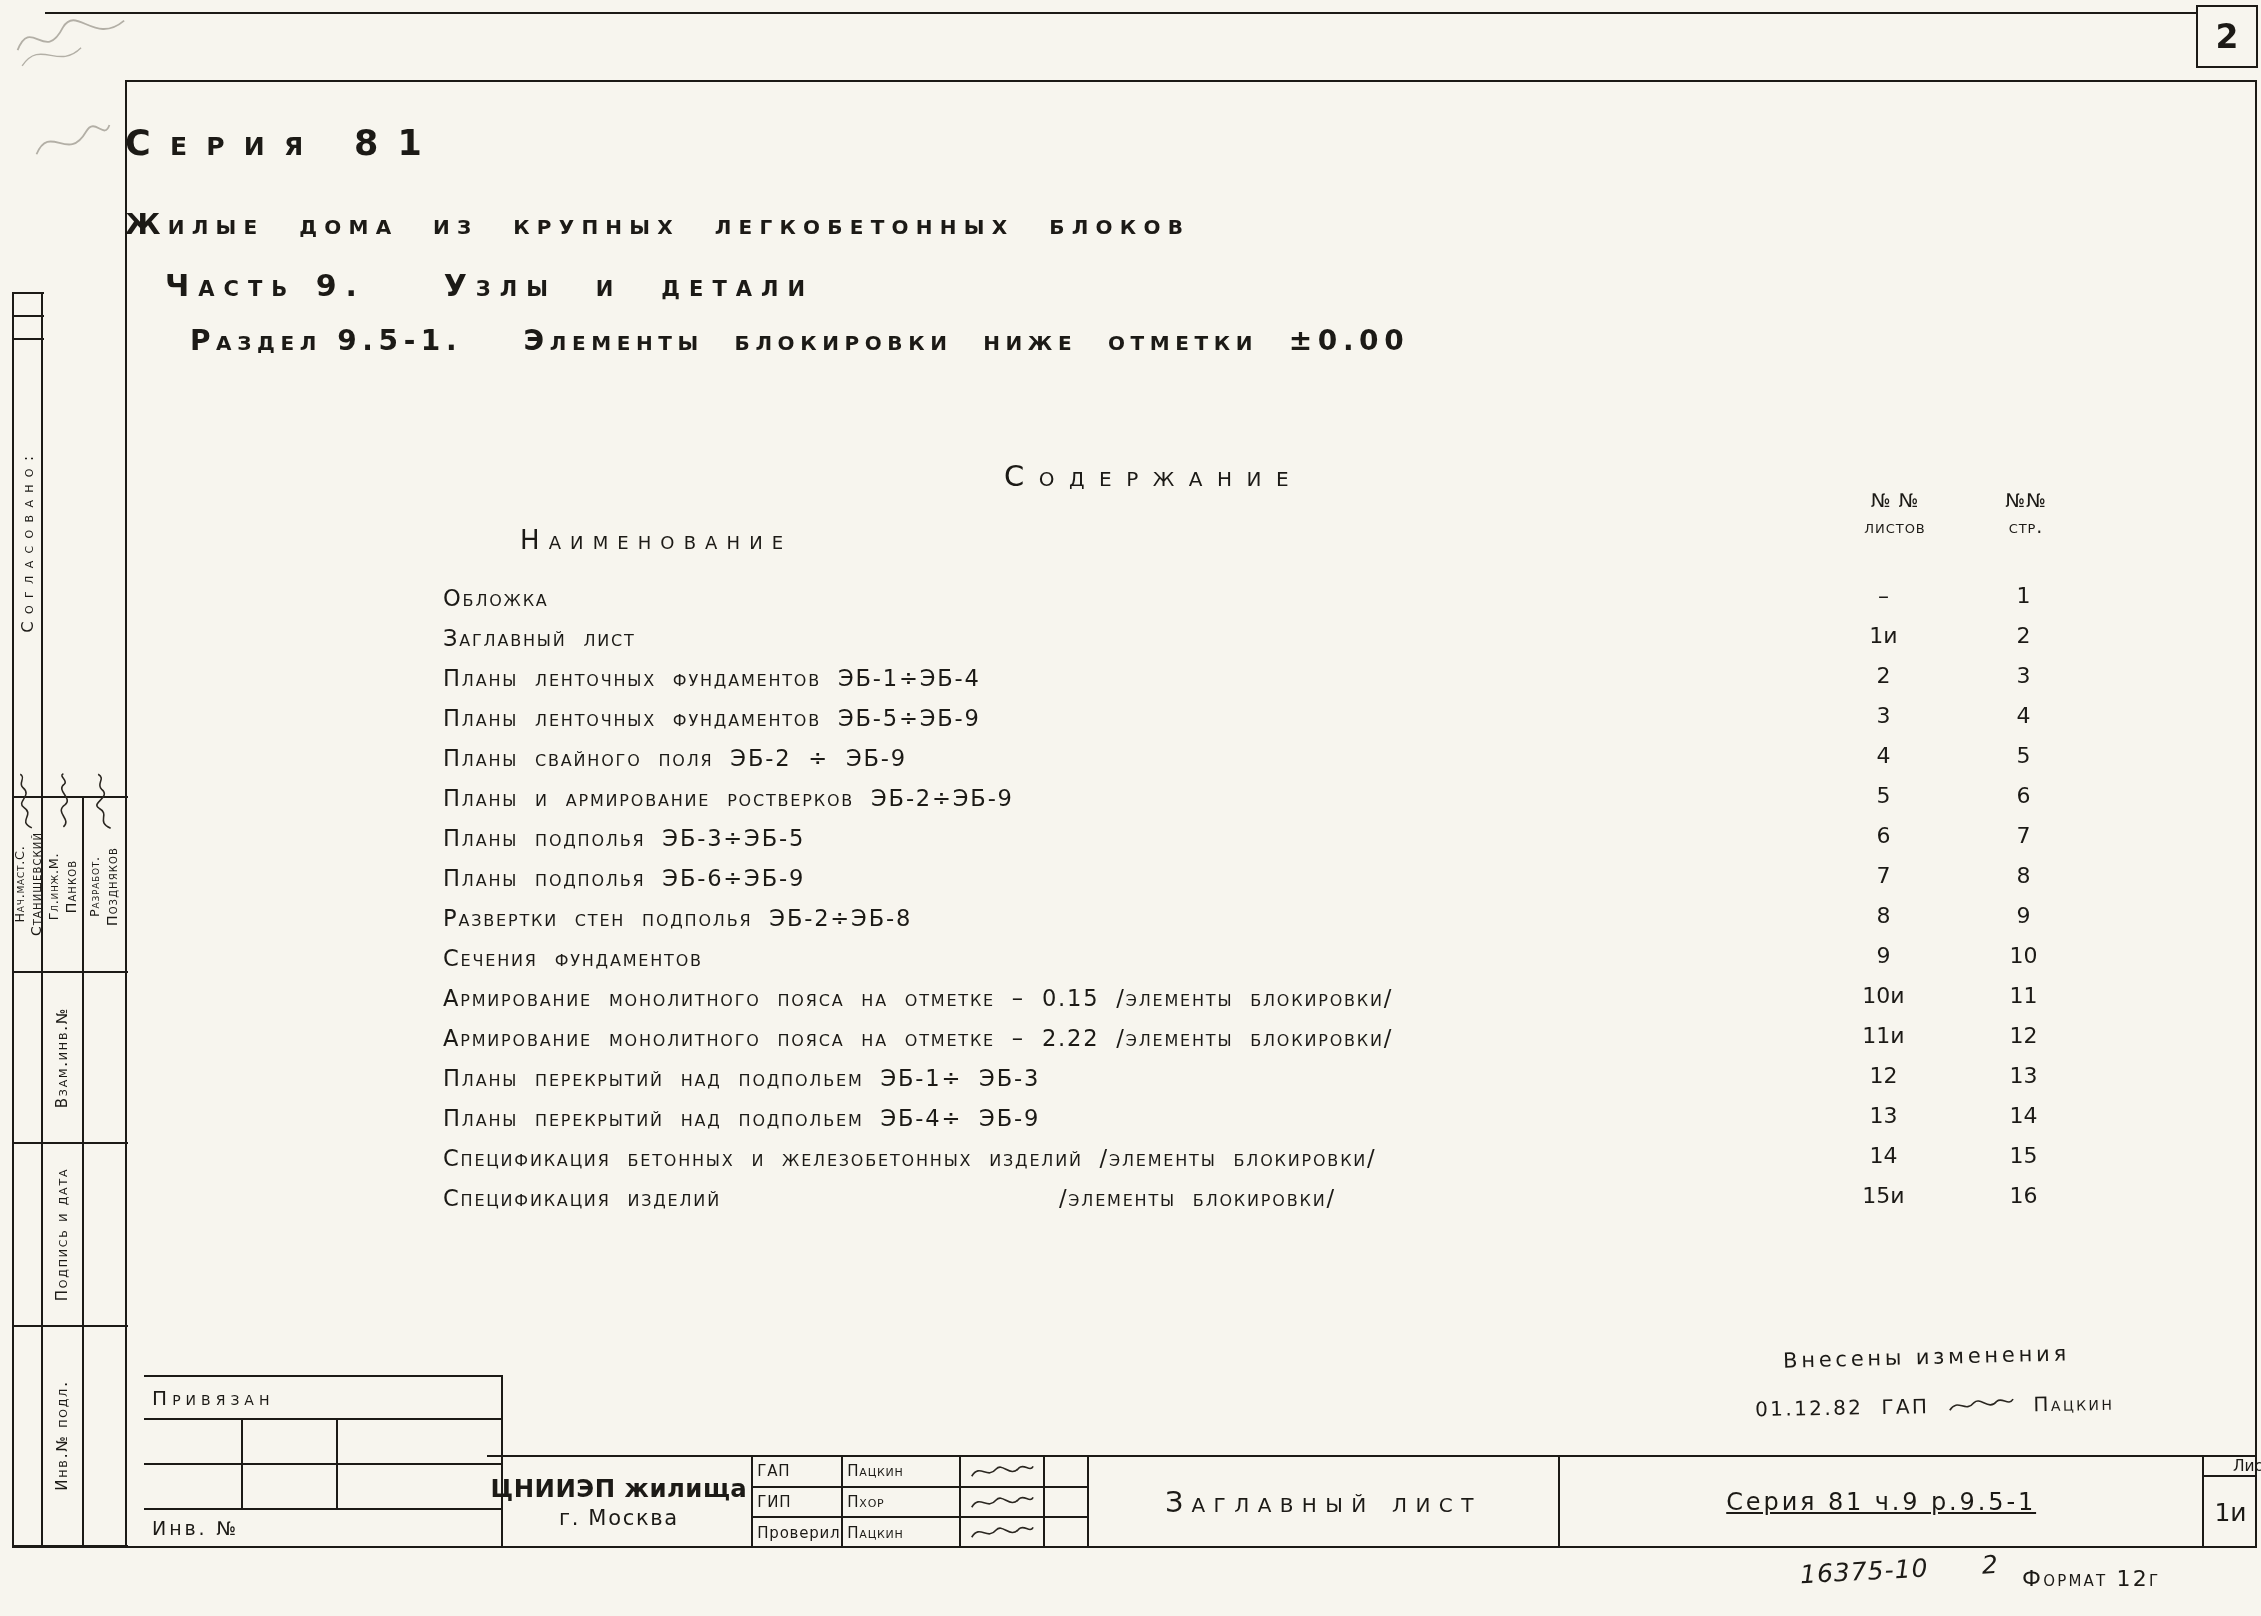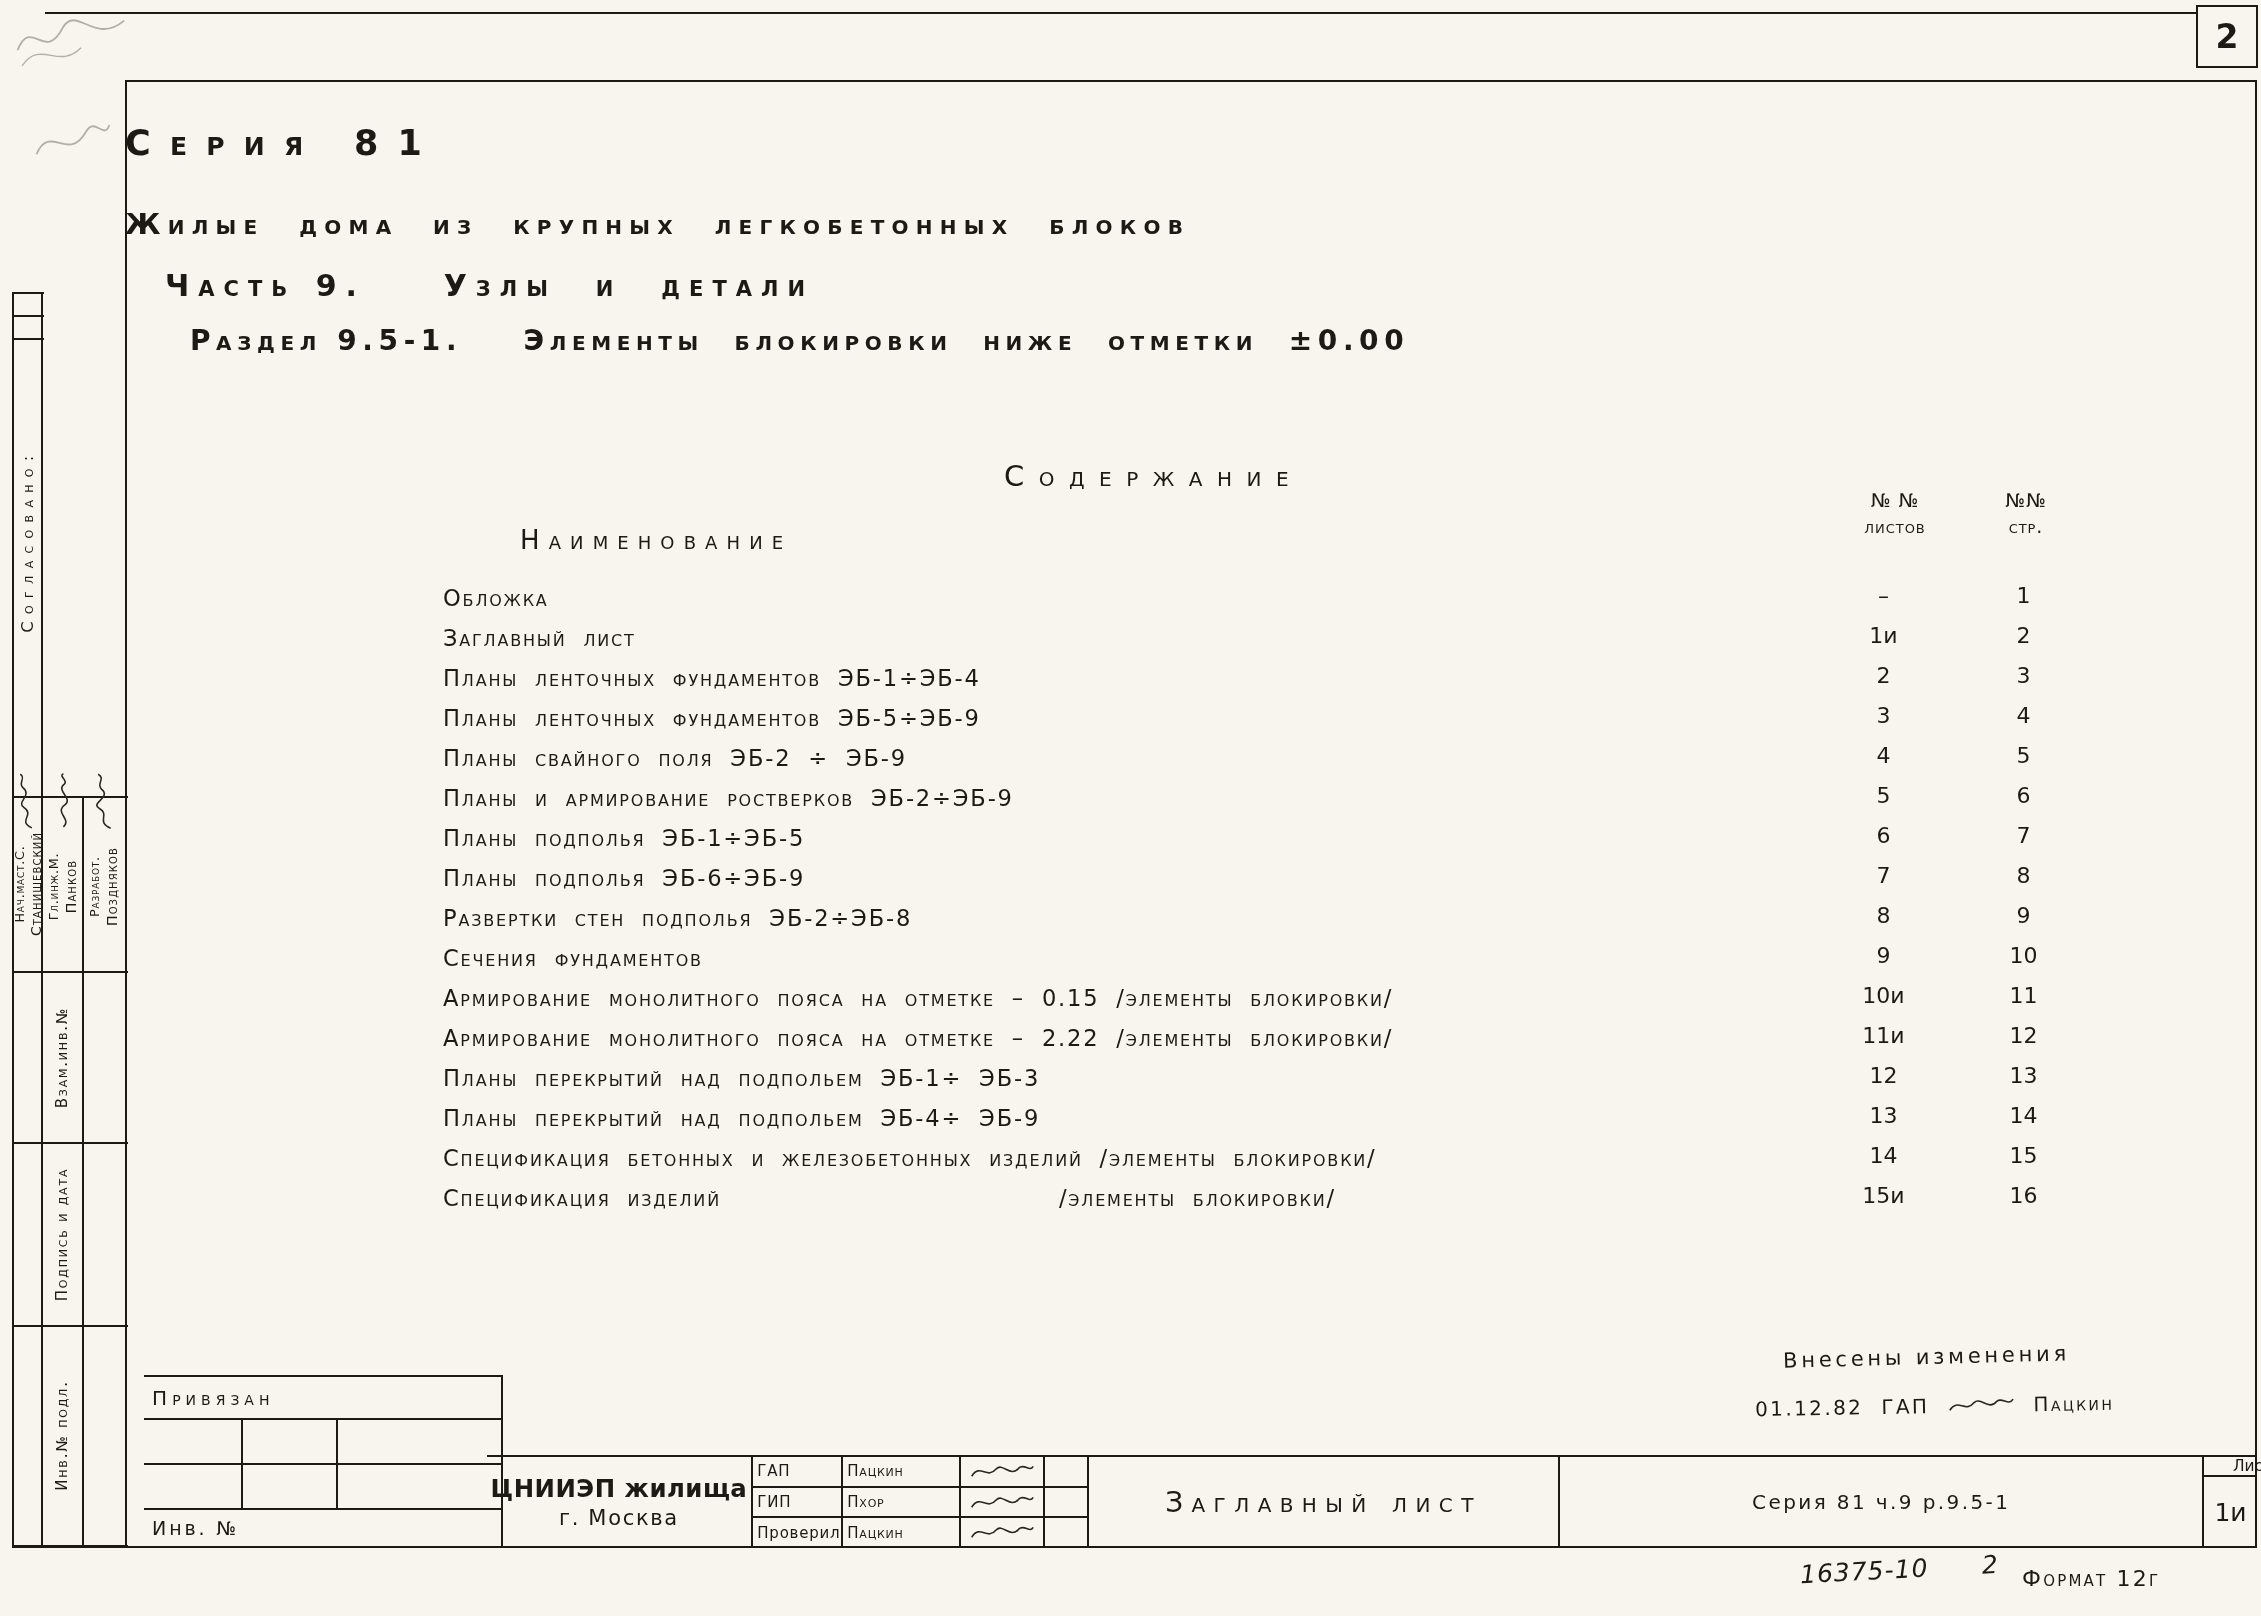--- a/index.html
+++ b/index.html
@@ -137,21 +137,21 @@
   #tb-org .org-name{font-size:24.4px;font-weight:bold;letter-spacing:.02em;}
   #tb-org .org-city{font-size:21px;letter-spacing:.08em;}
   #tb-sigs{width:336px;display:flex;flex-direction:column;}
   .sig-row{flex:1;display:flex;border-bottom:2.3px solid var(--ink);align-items:center;}
   #tb-sigs .sig-row:last-child{border-bottom:none;}
   .sig-role{width:90px;border-right:2.3px solid var(--ink);font-size:15px;padding-left:4.5px;height:100%;display:flex;align-items:center;letter-spacing:.05em;}
   .sig-name{width:118px;border-right:2.3px solid var(--ink);font-size:15px;padding-left:4.5px;height:100%;display:flex;align-items:center;letter-spacing:.05em;}
   .sig-mark{width:84px;border-right:2.3px solid var(--ink);height:100%;display:flex;align-items:center;justify-content:center;}
   .sig-extra{flex:1;}
   #tb-title{width:472px;display:flex;align-items:center;justify-content:center;font-size:28px;letter-spacing:.3em;}
-  #tb-series{width:644px;display:flex;align-items:center;justify-content:center;font-size:20px;letter-spacing:.12em;}
+  #tb-series{width:644px;display:flex;align-items:center;justify-content:center;font-size:24px;letter-spacing:.12em;text-decoration:underline;}
   #tb-sheet{width:55px;display:flex;flex-direction:column;}
   #tb-sheet .sheet-label{height:20px;border-bottom:2.3px solid var(--ink);display:flex;align-items:center;justify-content:center;font-size:15.4px;padding-left:44px;}
   #tb-sheet .sheet-value{flex:1;display:flex;align-items:center;justify-content:center;font-size:25px;}
 
   
   .hand{letter-spacing:.18em;}
   #changes-1{left:1741px;top:1345px;width:371px;text-align:center;font-size:21px;transform:rotate(-1.5deg);}
   #changes-2{
     left:1755px;top:1394px;display:flex;align-items:center;gap:18px;
     font-size:20px;transform:rotate(-1deg);letter-spacing:.12em;
@@ -271,21 +271,21 @@
     <div class="toc-pages">5</div>
   </div>
 
   <div class="toc-row">
     <div class="toc-name sc">Планы и армирование ростверков ЭБ-2÷ЭБ-9</div>
     <div class="toc-sheets">5</div>
     <div class="toc-pages">6</div>
   </div>
 
   <div class="toc-row">
-    <div class="toc-name sc">Планы подполья ЭБ-1÷ЭБ-5</div>
+    <div class="toc-name sc">Планы подполья ЭБ-3÷ЭБ-5</div>
     <div class="toc-sheets">6</div>
     <div class="toc-pages">7</div>
   </div>
 
   <div class="toc-row">
     <div class="toc-name sc">Планы подполья ЭБ-6÷ЭБ-9</div>
     <div class="toc-sheets">7</div>
     <div class="toc-pages">8</div>
   </div>
 

